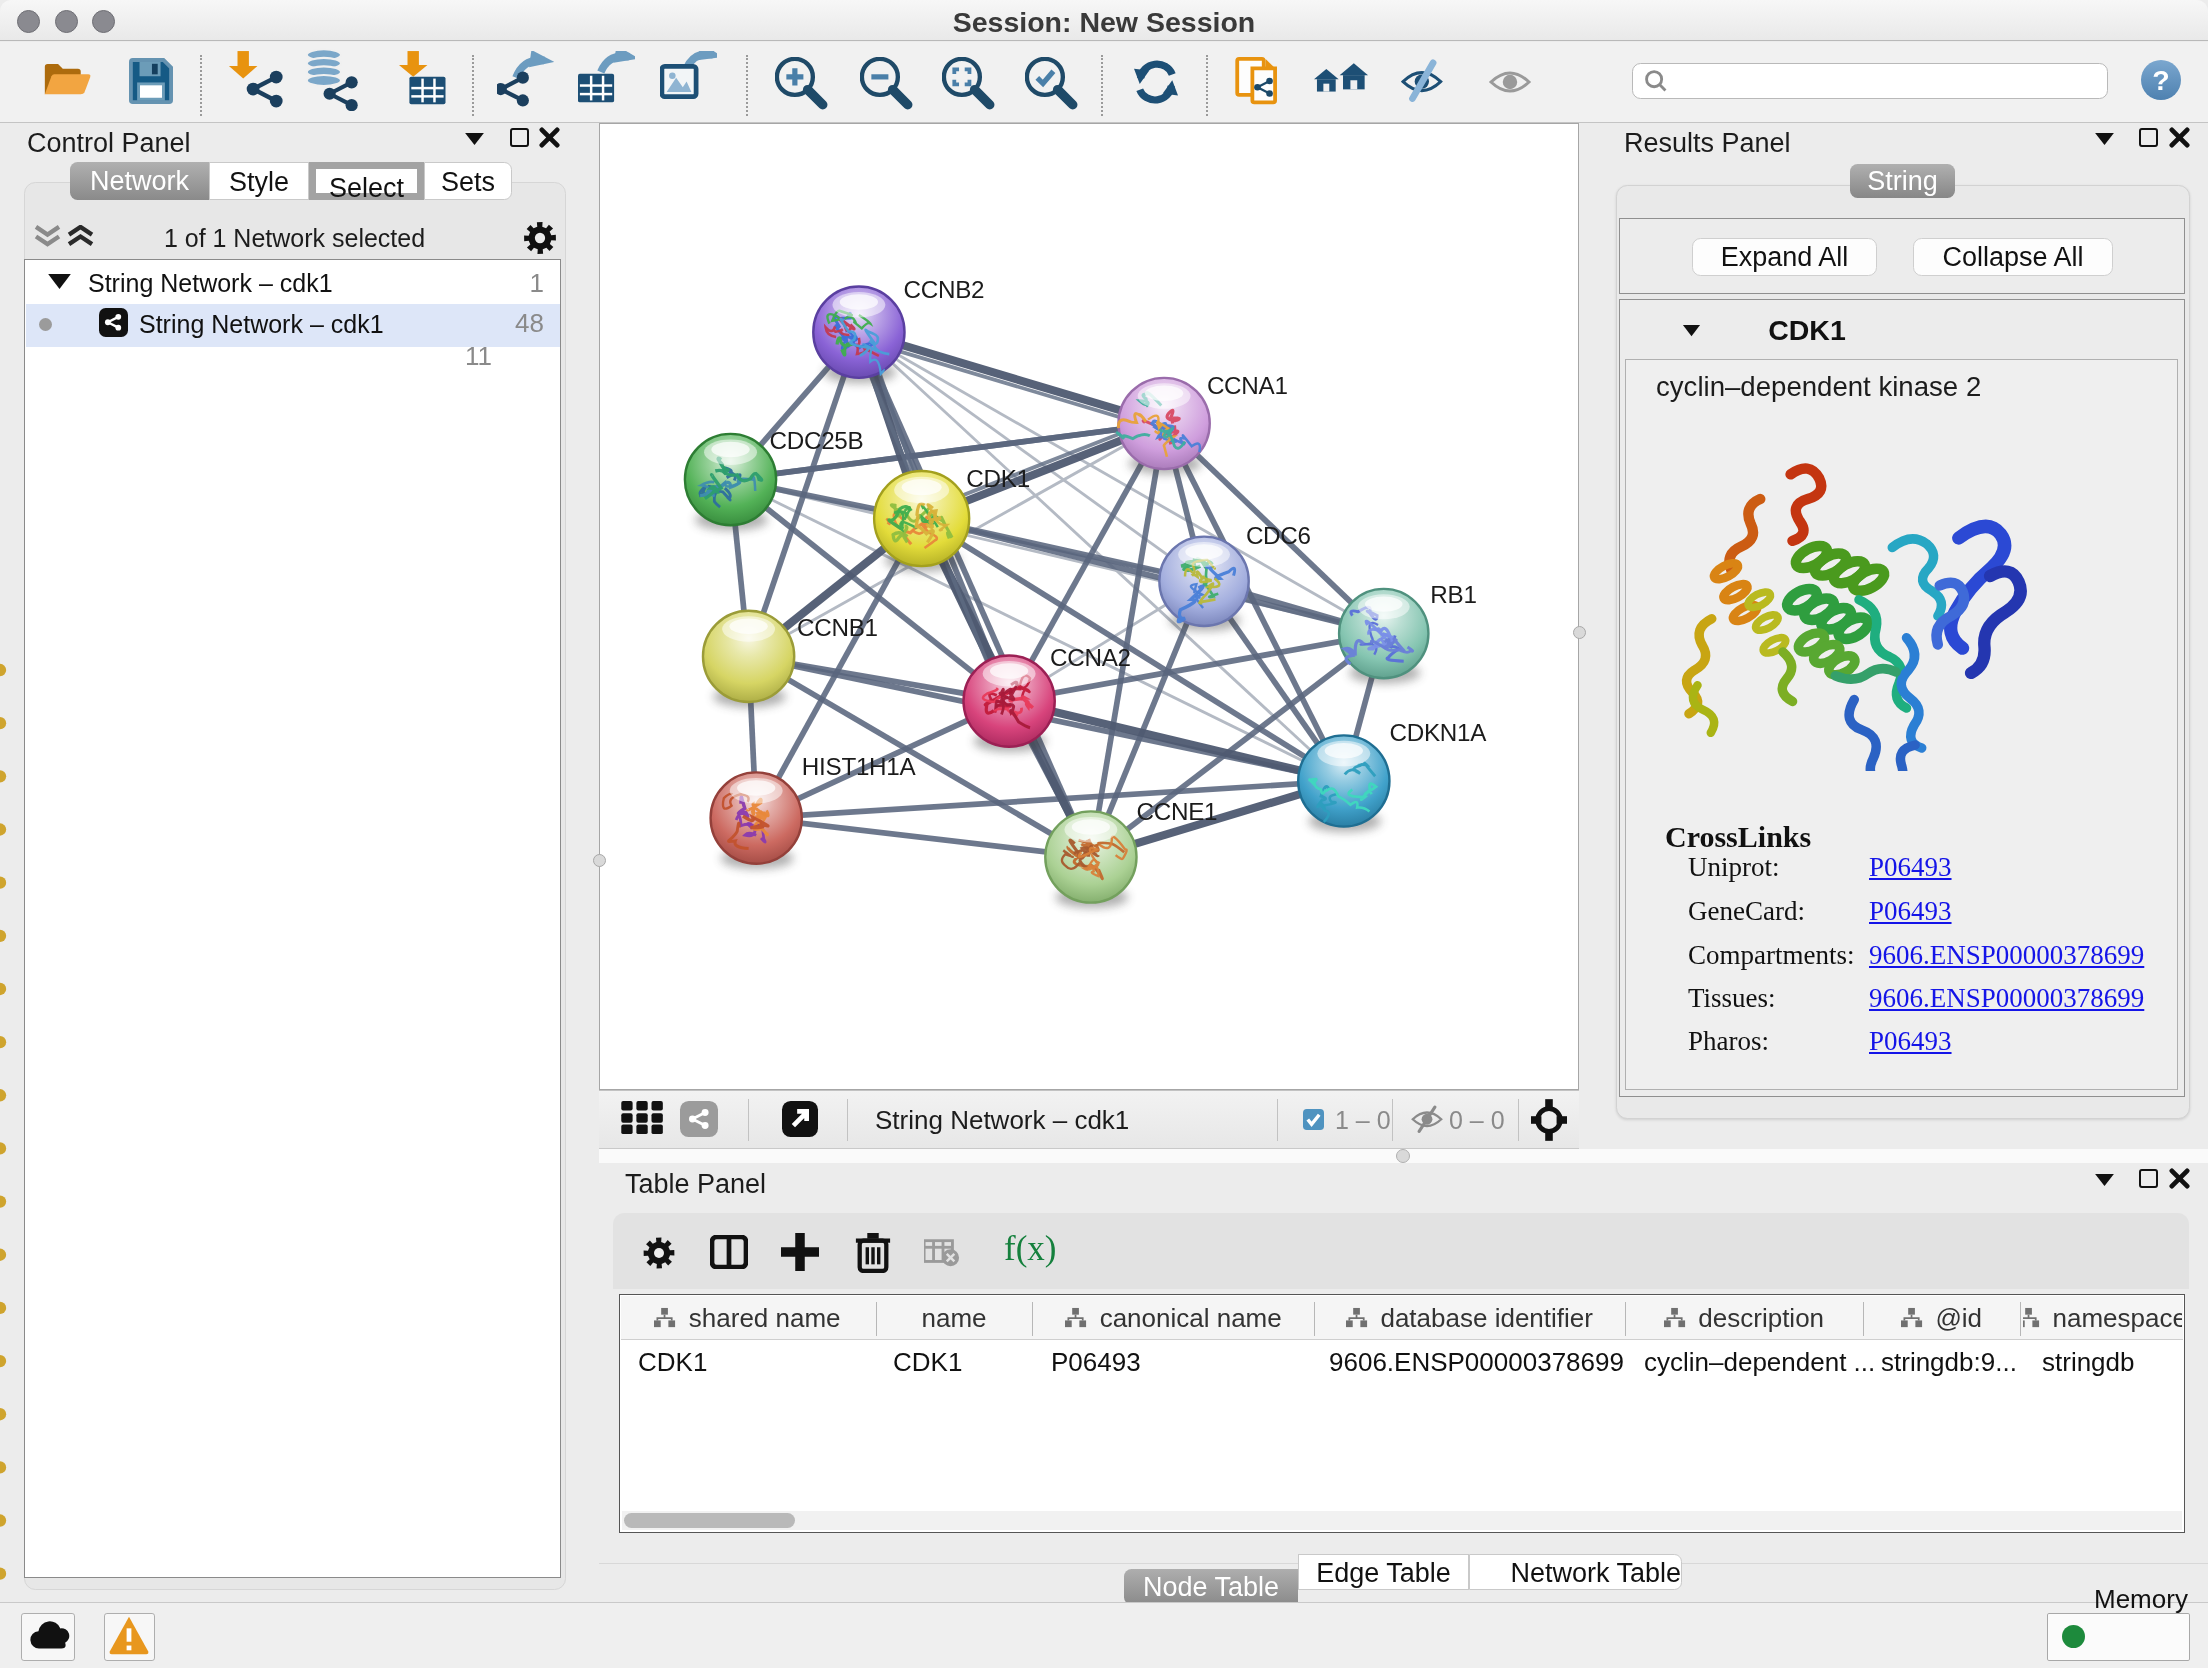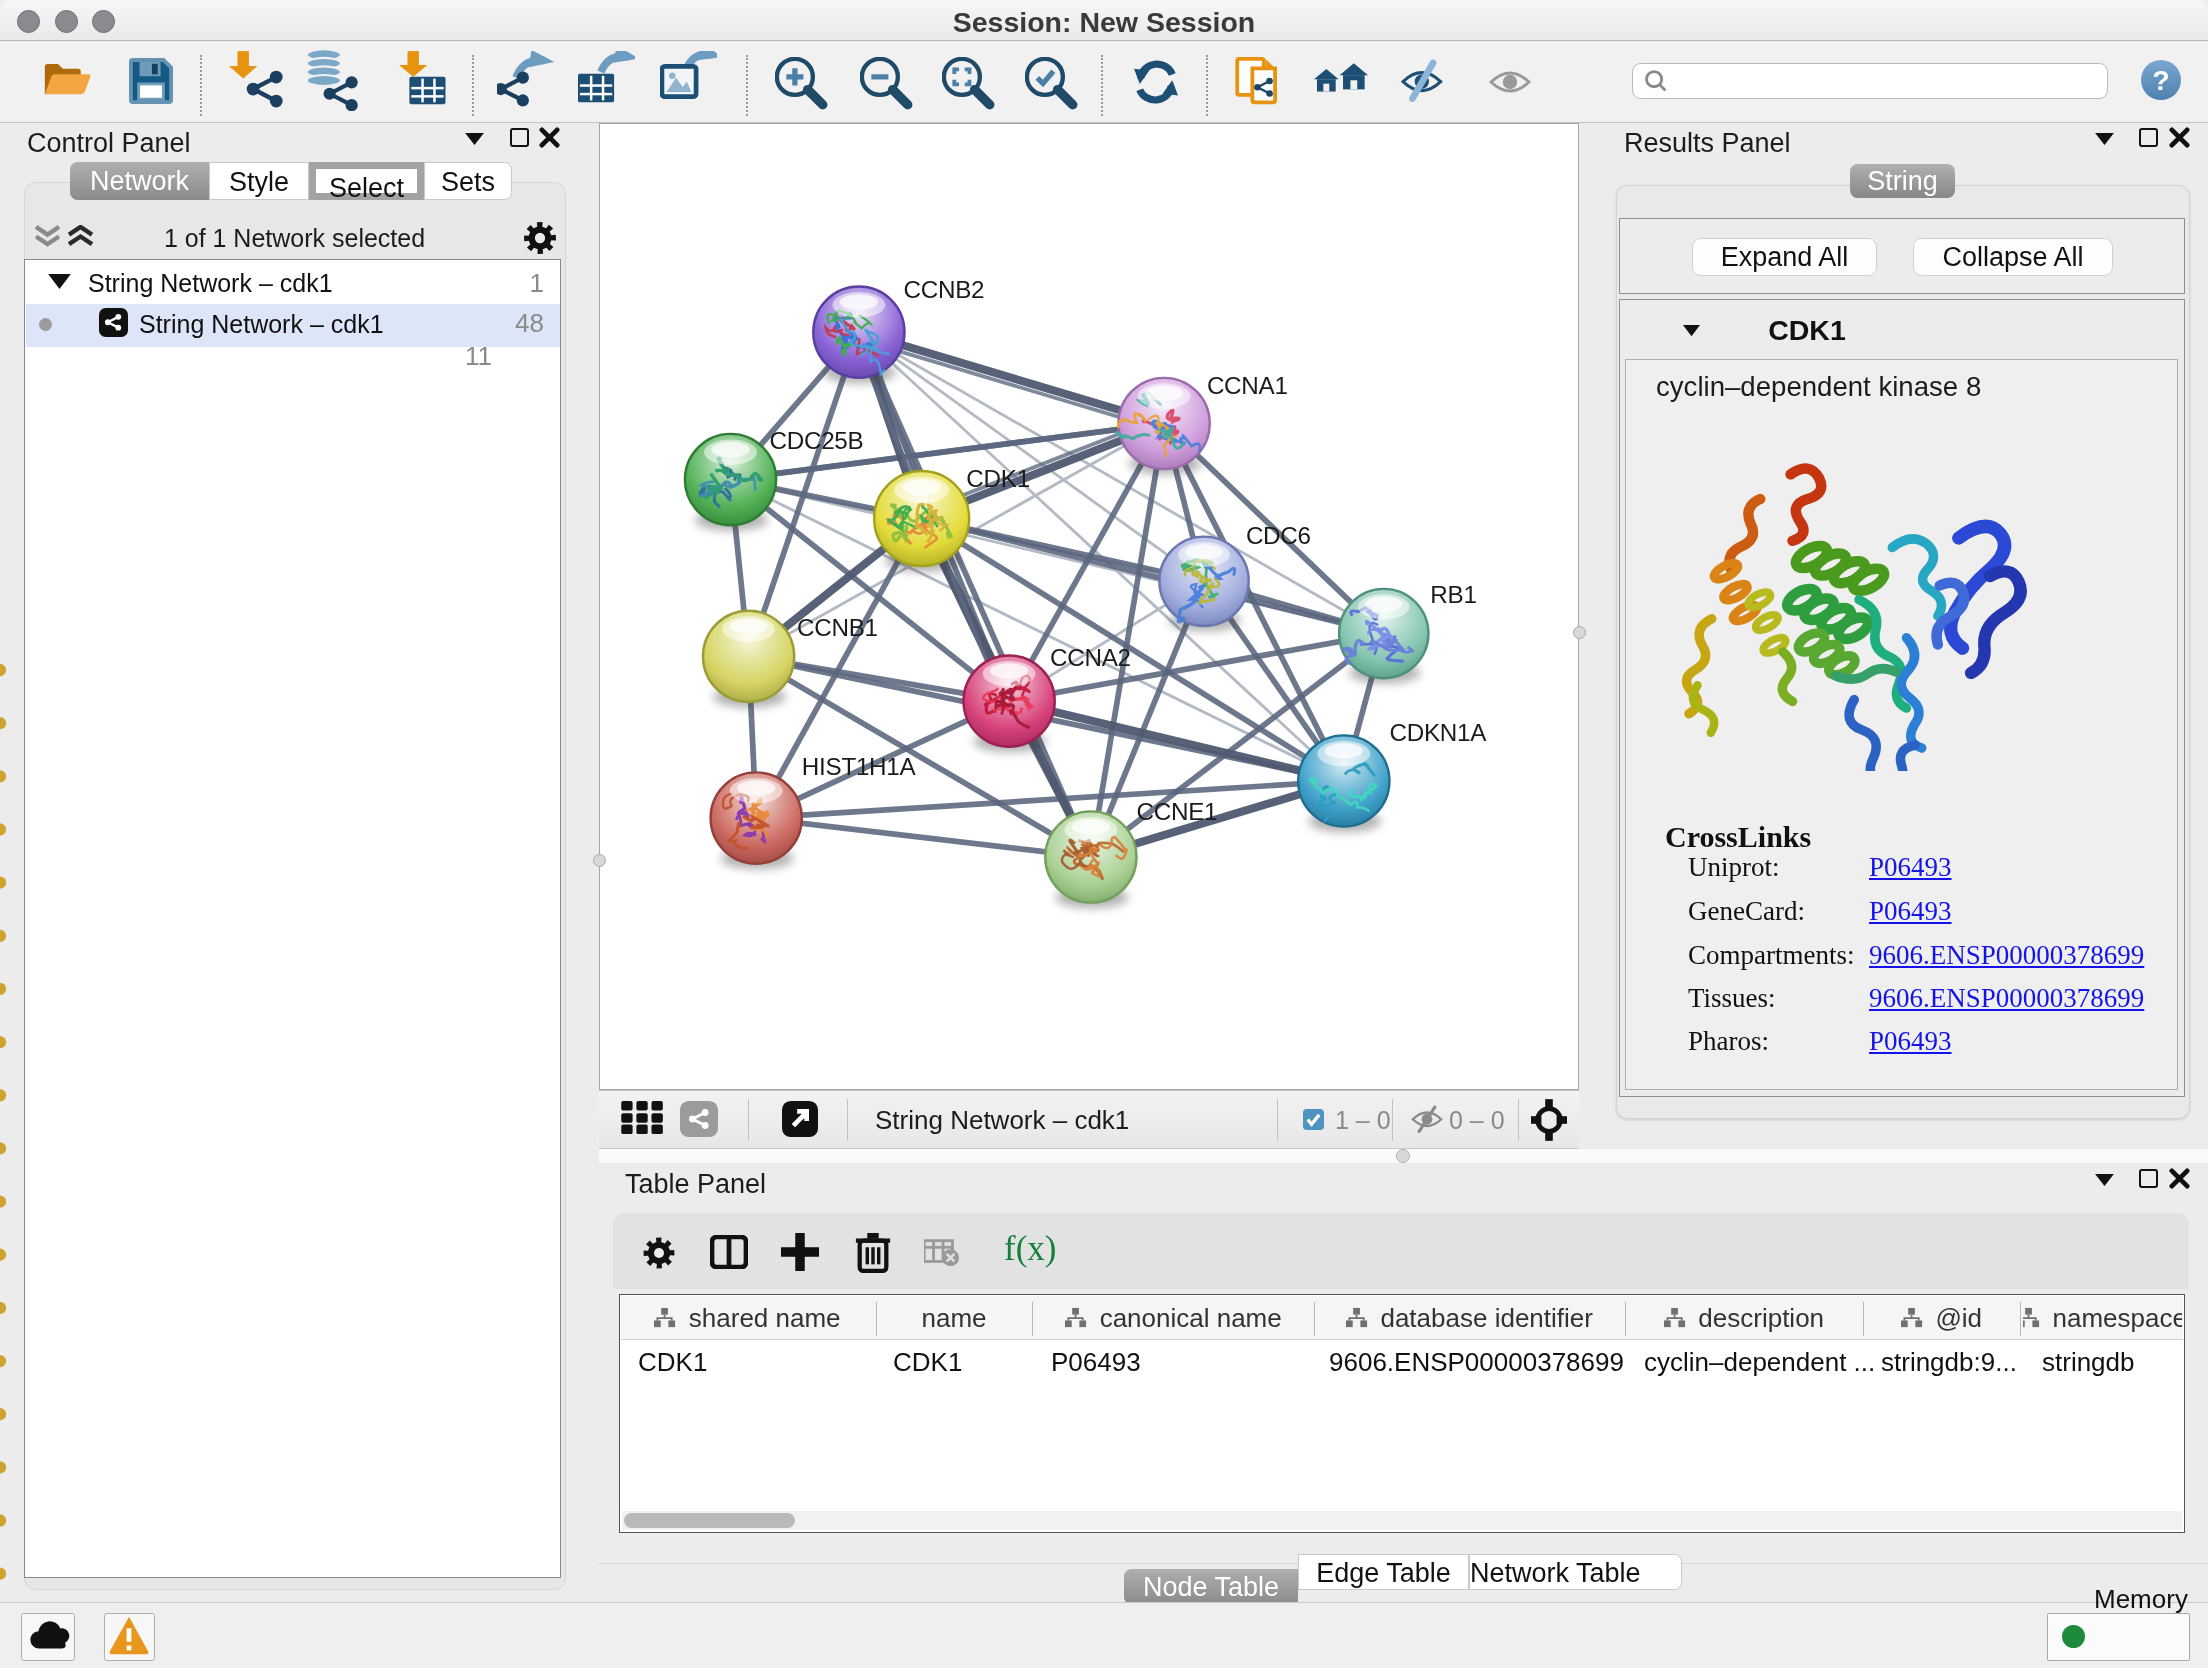--- a/index.html
+++ b/index.html
@@ -536,21 +536,21 @@
     <div style="position:absolute;left:1850px;top:164px;width:105px;height:34px;background:linear-gradient(#b0b0b0,#878787);border-radius:7.6px;color:#fff;font-size:27px;text-align:center;line-height:34px;">String</div>
     <div style="position:absolute;left:1619px;top:218px;width:566px;height:76px;background:#ececec;border:1.9px solid #8f8f8f;"></div>
     <div style="position:absolute;left:1692px;top:238px;width:185px;height:38px;background:#fdfdfd;border:1px solid #cfcfcf;border-radius:8.6px;font-size:27px;text-align:center;line-height:36px;color:#111;">Expand All</div>
     <div style="position:absolute;left:1913px;top:238px;width:200px;height:38px;background:#fdfdfd;border:1px solid #cfcfcf;border-radius:8.6px;font-size:27px;text-align:center;line-height:36px;color:#111;">Collapse All</div>
     <div style="position:absolute;left:1619px;top:299px;width:566px;height:798px;background:#ececec;border:1.9px solid #8f8f8f;"></div>
     <div style="position:absolute;left:1682px;top:323px;width:19px;height:13.3px"><svg width="19" height="13.3" viewBox="0 0 20 14" style="">
         <polygon points="1,1 19,1 10,13" fill="#111"></polygon>
       </svg></div>
     <div style="position:absolute;left:1712px;top:314px;width:190px;height:30px;font-size:28.5px;font-weight:bold;color:#111;text-align:center;">CDK1</div>
     <div style="position:absolute;left:1625px;top:359px;width:553px;height:731px;background:#efefef;border:1px solid #b0b0b0;"></div>
-    <div style="position:absolute;left:1656px;top:371px;width:438px;height:30px;font-size:27.6px;color:#1c1c1c;">cyclin–dependent kinase 8</div>
+    <div style="position:absolute;left:1656px;top:371px;width:438px;height:30px;font-size:27.6px;color:#1c1c1c;">cyclin–dependent kinase 2</div>
     <div style="position:absolute;left:1669px;top:457px;width:361px;height:314px;"><svg width="361" height="314" viewBox="0 0 380 330" style="">
         <path d="M128,18 q20,-14 30,4 q8,16 -12,22 q-20,6 -8,24 q10,14 -8,20" fill="none" stroke="#c43510" stroke-width="11" stroke-linecap="round"></path>
         <path d="M96,44 q-18,8 -10,26 q8,16 -10,24 q-18,8 -10,26" fill="none" stroke="#cc5c12" stroke-width="11" stroke-linecap="round"></path>
         <ellipse cx="60" cy="120" rx="14" ry="6" fill="none" stroke="#d98414" stroke-width="9" transform="rotate(-28 60 120)"></ellipse>
         <ellipse cx="70" cy="142" rx="14" ry="6" fill="none" stroke="#d98414" stroke-width="9" transform="rotate(-28 70 142)"></ellipse>
         <ellipse cx="80" cy="164" rx="14" ry="6" fill="none" stroke="#d98414" stroke-width="9" transform="rotate(-28 80 164)"></ellipse>
         <path d="M45,170 q-20,10 -10,28 q10,16 -8,26 q-16,10 -2,24 q12,12 -4,22" fill="none" stroke="#c8a512" stroke-width="10" stroke-linecap="round"></path>
         <path d="M30,240 q-12,18 6,26 q18,8 8,24" fill="none" stroke="#aab414" stroke-width="9" stroke-linecap="round"></path>
         <ellipse cx="95" cy="150" rx="13" ry="6" fill="none" stroke="#b9ba20" stroke-width="8" transform="rotate(-28 95 150)"></ellipse>
         <ellipse cx="103" cy="174" rx="13" ry="6" fill="none" stroke="#b9ba20" stroke-width="8" transform="rotate(-28 103 174)"></ellipse>
@@ -697,21 +697,21 @@
     <div style="position:absolute;left:1051px;top:1347px;width:314px;height:27px;font-size:26px;color:#111;white-space:nowrap;">P06493</div>
     <div style="position:absolute;left:1329px;top:1347px;width:314px;height:27px;font-size:26px;color:#111;white-space:nowrap;">9606.ENSP00000378699</div>
     <div style="position:absolute;left:1644px;top:1347px;width:314px;height:27px;font-size:26px;color:#111;white-space:nowrap;">cyclin–dependent ...</div>
     <div style="position:absolute;left:1881px;top:1347px;width:314px;height:27px;font-size:26px;color:#111;white-space:nowrap;">stringdb:9...</div>
     <div style="position:absolute;left:2042px;top:1347px;width:314px;height:27px;font-size:26px;color:#111;white-space:nowrap;">stringdb</div>
     <div style="position:absolute;left:622px;top:1511px;width:1560px;height:19px;background:#f1f1f1;"></div>
     <div style="position:absolute;left:624px;top:1513px;width:171px;height:15px;background:#b9b9b9;border-radius:7.6px;"></div>
     <div style="position:absolute;left:599px;top:1563px;width:1609px;height:1px;background:#d8d8d8;"></div>
     <div style="position:absolute;left:1124px;top:1554px;width:174px;height:36px;line-height:36px;text-align:center;font-size:27px;background:linear-gradient(#aeaeae,#8a8a8a);color:#fff;border-radius:7.6px 0 0 7.6px;margin-top:15px;">Node Table</div>
     <div style="position:absolute;left:1298px;top:1554px;width:171px;height:36px;line-height:36px;text-align:center;font-size:27px;background:#fff;color:#111;border:1px solid #c9c9c9;">Edge Table</div>
-    <div style="position:absolute;left:1469px;top:1554px;width:213px;height:36px;line-height:36px;text-align:left;font-size:27px;background:#fff;color:#111;border:1px solid #c9c9c9;border-radius:0 7.6px 7.6px 0;">Network Table</div>
+    <div style="position:absolute;left:1469px;top:1554px;width:213px;height:36px;line-height:36px;text-align:right;font-size:27px;background:#fff;color:#111;border:1px solid #c9c9c9;border-radius:0 7.6px 7.6px 0;">Network Table</div>
     <div style="position:absolute;left:0px;top:1602px;width:2208px;height:67px;background:#efefef;border-top:1.9px solid #c9c9c9;"></div>
     <div style="position:absolute;left:21px;top:1613px;width:54px;height:48px;background:#f7f7f7;border:1.9px solid #aeaeae;border-radius:2.9px;"><svg width="44" height="40" viewBox="0 0 46 42" style="margin:1.9px 0 0 3.8px">
         <path d="M14,34 a9,9 0 0 1 -1,-18 a12,12 0 0 1 23,-3 a8,8 0 0 1 5,15 q2,6 -4,6 Z" fill="#111"></path>
       </svg></div>
     <div style="position:absolute;left:104px;top:1613px;width:51px;height:48px;background:#f7f7f7;border:1.9px solid #aeaeae;border-radius:2.9px;"><svg width="44" height="43" viewBox="0 0 46 45" style="margin:0 0 0 1.9px">
         <path d="M23,3 L43,39 Q44,42 41,42 L5,42 Q2,42 3,39 Z" fill="#e8971e"></path>
         <rect x="20.5" y="15" width="5" height="14" fill="#fff"></rect>
         <rect x="20.5" y="33" width="5" height="5" fill="#fff"></rect>
       </svg></div>
     <div style="position:absolute;left:2047px;top:1613px;width:143px;height:48px;background:#fbfbfb;border:1.9px solid #a8a8a8;border-radius:1.9px;"></div>

